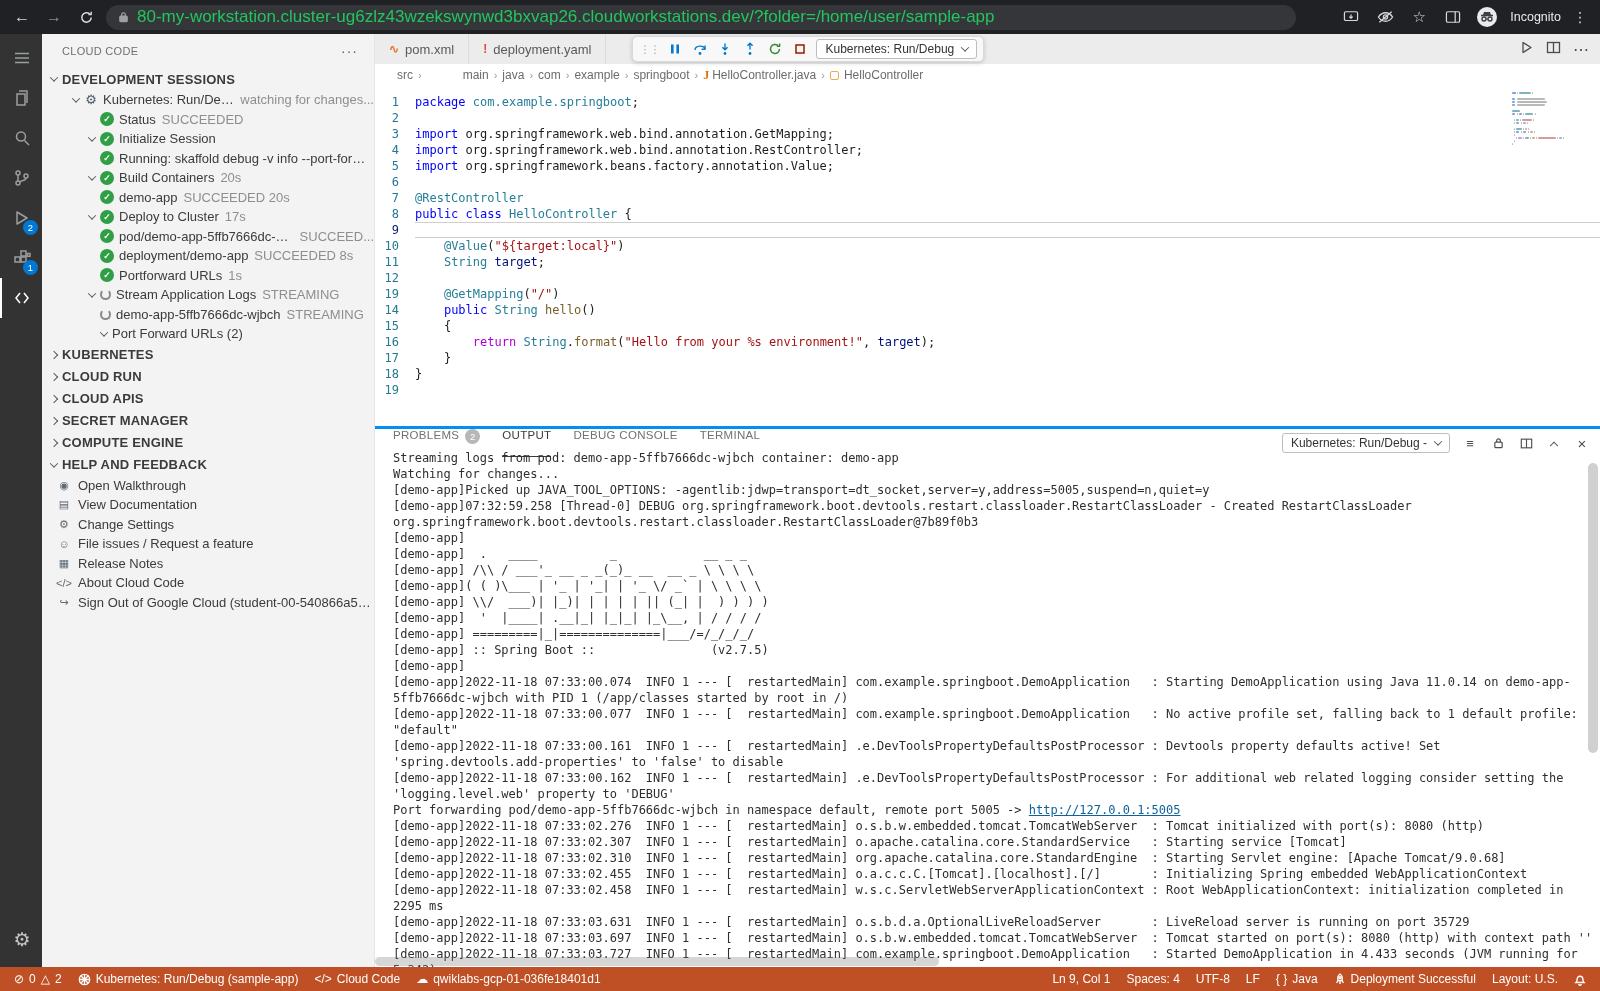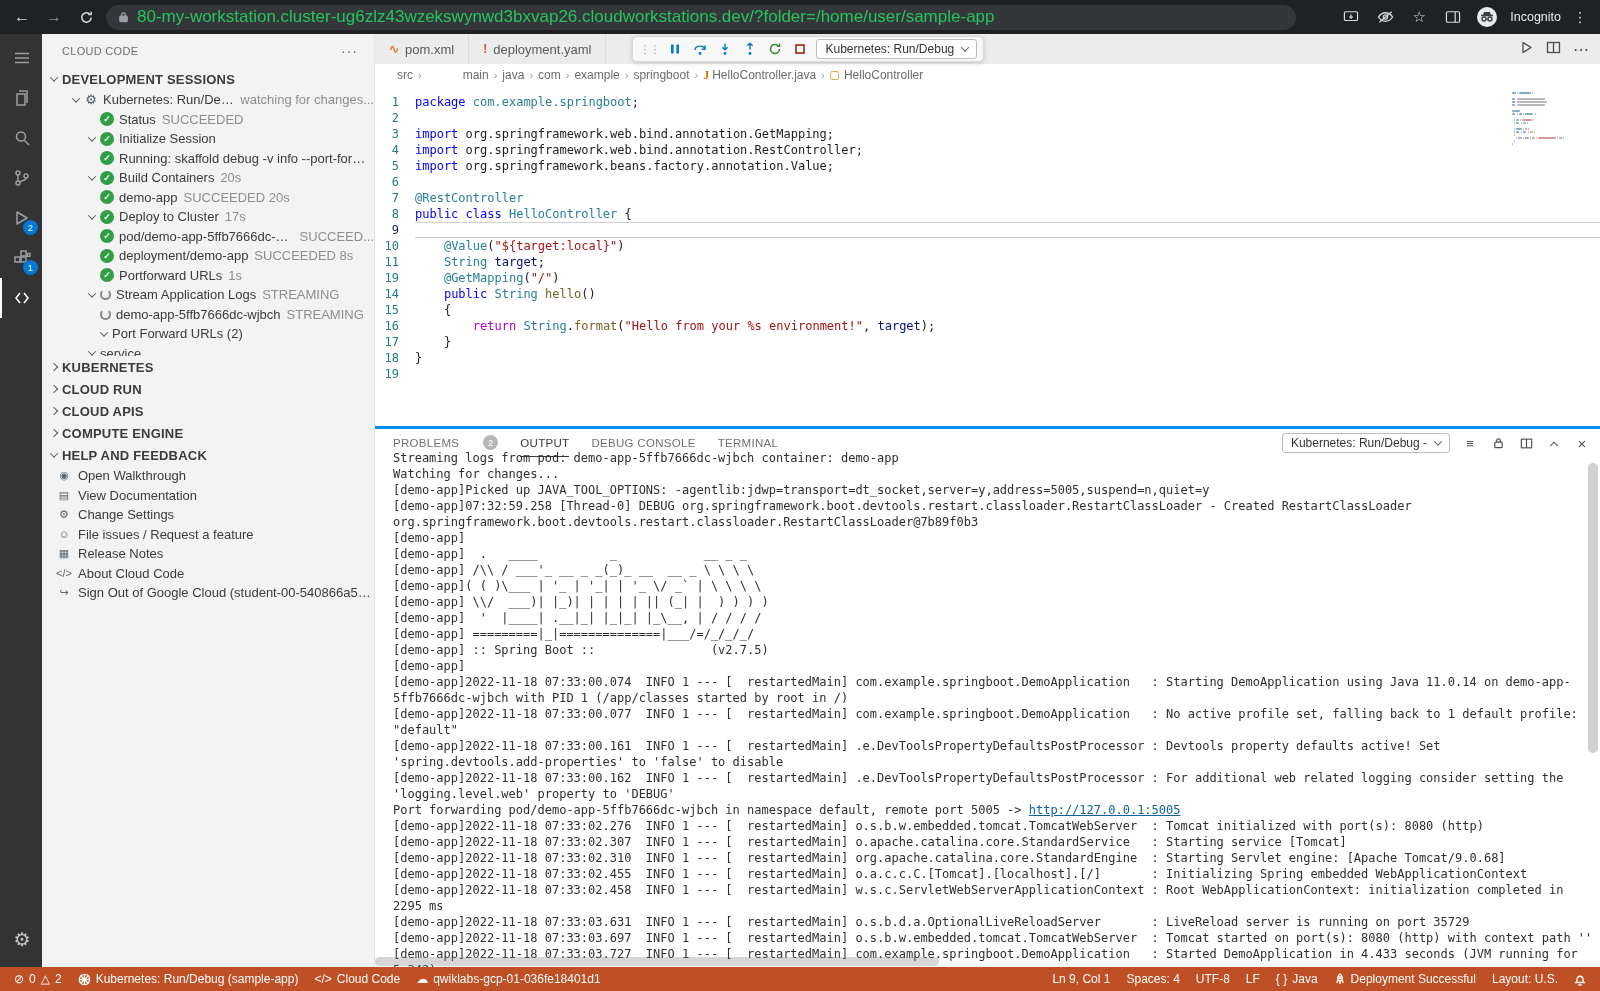--- a/index.html
+++ b/index.html
@@ -79,21 +79,21 @@
   .tk-kw{color:#0000ff}.tk-ctrl{color:#af00db}.tk-type{color:#267f99}.tk-ann{color:#267f99}
   .tk-ns{color:#267f99}.tk-method{color:#795e26}.tk-var{color:#001080}.tk-str{color:#a31515}.tk-pl{color:#1c1c1c}
   .minimap{position:absolute;top:6px;right:16px;width:72px;display:flex;flex-direction:column;gap:1px}
   .mm-line{height:2px;display:flex;gap:1px}
   .mm-seg{height:2px;border-radius:1px}
 
   
   .panel{flex:1;min-height:0;display:flex;flex-direction:column;border-top:3px solid #0090f1;position:relative;background:#fff}
   .panel-header{height:28px;flex:none;display:flex;align-items:center;padding:0 10px 0 18px}
   .panel-tabs{display:flex;gap:22px;height:100%}
-  .panel-tab{display:flex;align-items:center;gap:24px;font-size:11.5px;letter-spacing:.3px;color:#717171;cursor:pointer;border-bottom:1.5px solid transparent}
+  .panel-tab{display:flex;gap:6px;font-size:11.5px;letter-spacing:.3px;color:#717171;cursor:pointer;border-bottom:1.5px solid transparent}
   .panel-tab.active{color:#3b3b3b;border-bottom-color:#3b3b3b}
   .badge-gray{background:#b7b7b7;color:#fff;border-radius:50%;min-width:15px;height:15px;font-size:9.5px;display:flex;align-items:center;justify-content:center}
   .panel-right{margin-left:auto;display:flex;align-items:center;gap:12px;color:#4d4d4d}
   .panel-right .pi{cursor:pointer;display:flex;align-items:center;justify-content:center;width:16px;height:16px;font-size:13px}
   .panel-body{flex:1;overflow:hidden;padding:0 4px 0 18px;font-family:"DejaVu Sans Mono",monospace;font-size:12px;line-height:16px;color:#2e2e2e;margin-top:-7px}
   .log-line{white-space:pre-wrap;word-break:break-word}
   .log-link{color:#0e639c;text-decoration:underline;cursor:pointer}
   .v-scroll{position:absolute;right:2px;top:34px;width:10px;height:290px;background:rgba(120,120,120,.35);border-radius:5px;cursor:pointer}
   .h-scroll{position:absolute;left:0;bottom:1px;height:9px;width:46%;background:rgba(120,120,120,.30);border-radius:5px;cursor:pointer}
 
@@ -307,45 +307,45 @@
             <span class="ticon spinner"></span>
             <span class="tlabel">demo-app-5ffb7666dc-wjbch</span>
             <span class="tsuffix">STREAMING</span>
           </div>
           <div class="tree-row" style="padding-left: 54px;">
             <span class="twisty">
               <span class="chev down"></span>
             </span>
             <span class="tlabel">Port Forward URLs (2)</span>
           </div>
-          <div class="tree-row" style="padding-left: 42px;">
-            <span class="twisty">
-              <span class="chev down"></span>
-            </span>
-            <span class="tlabel">service</span>
-          </div>
         </div>
       <div id="collapsed-sections">
           <div class="section-header">
             <span class="tw">
               <span class="chev right"></span>
             </span>
             <span>KUBERNETES</span>
           </div>
           <div class="section-header">
             <span class="tw">
               <span class="chev right"></span>
             </span>
             <span>CLOUD RUN</span>
           </div>
           <div class="section-header">
             <span class="tw">
               <span class="chev right"></span>
             </span>
             <span>CLOUD APIS</span>
+          </div>
+          <div class="section-header">
+            <span class="tw">
+              <span class="chev right"></span>
+            </span>
+            <span>SECRET MANAGER</span>
           </div>
           <div class="section-header">
             <span class="tw">
               <span class="chev right"></span>
             </span>
             <span>COMPUTE ENGINE</span>
           </div>
         </div>
       <div class="section-header">
         <span class="tw">
@@ -549,20 +549,26 @@
             <div class="code-line">
               <span class="ln">10</span>
               <span class="code-text-wrap">
                 <span class="code-text"><span class="tk-pl">    </span><span class="tk-ann">@Value</span><span class="tk-pl">(</span><span class="tk-str">"${target:local}"</span><span class="tk-pl">)</span></span>
               </span>
             </div>
             <div class="code-line">
               <span class="ln">11</span>
               <span class="code-text-wrap">
                 <span class="code-text"><span class="tk-pl">    </span><span class="tk-type">String</span><span class="tk-pl"> </span><span class="tk-var">target</span><span class="tk-pl">;</span></span>
+              </span>
+            </div>
+            <div class="code-line">
+              <span class="ln">12</span>
+              <span class="code-text-wrap">
+                <span class="code-text"></span>
               </span>
             </div>
             <div class="code-line">
               <span class="ln">19</span>
               <span class="code-text-wrap">
                 <span class="code-text"><span class="tk-pl">    </span><span class="tk-ann">@GetMapping</span><span class="tk-pl">(</span><span class="tk-str">"/"</span><span class="tk-pl">)</span></span>
               </span>
             </div>
             <div class="code-line">
               <span class="ln">14</span>

